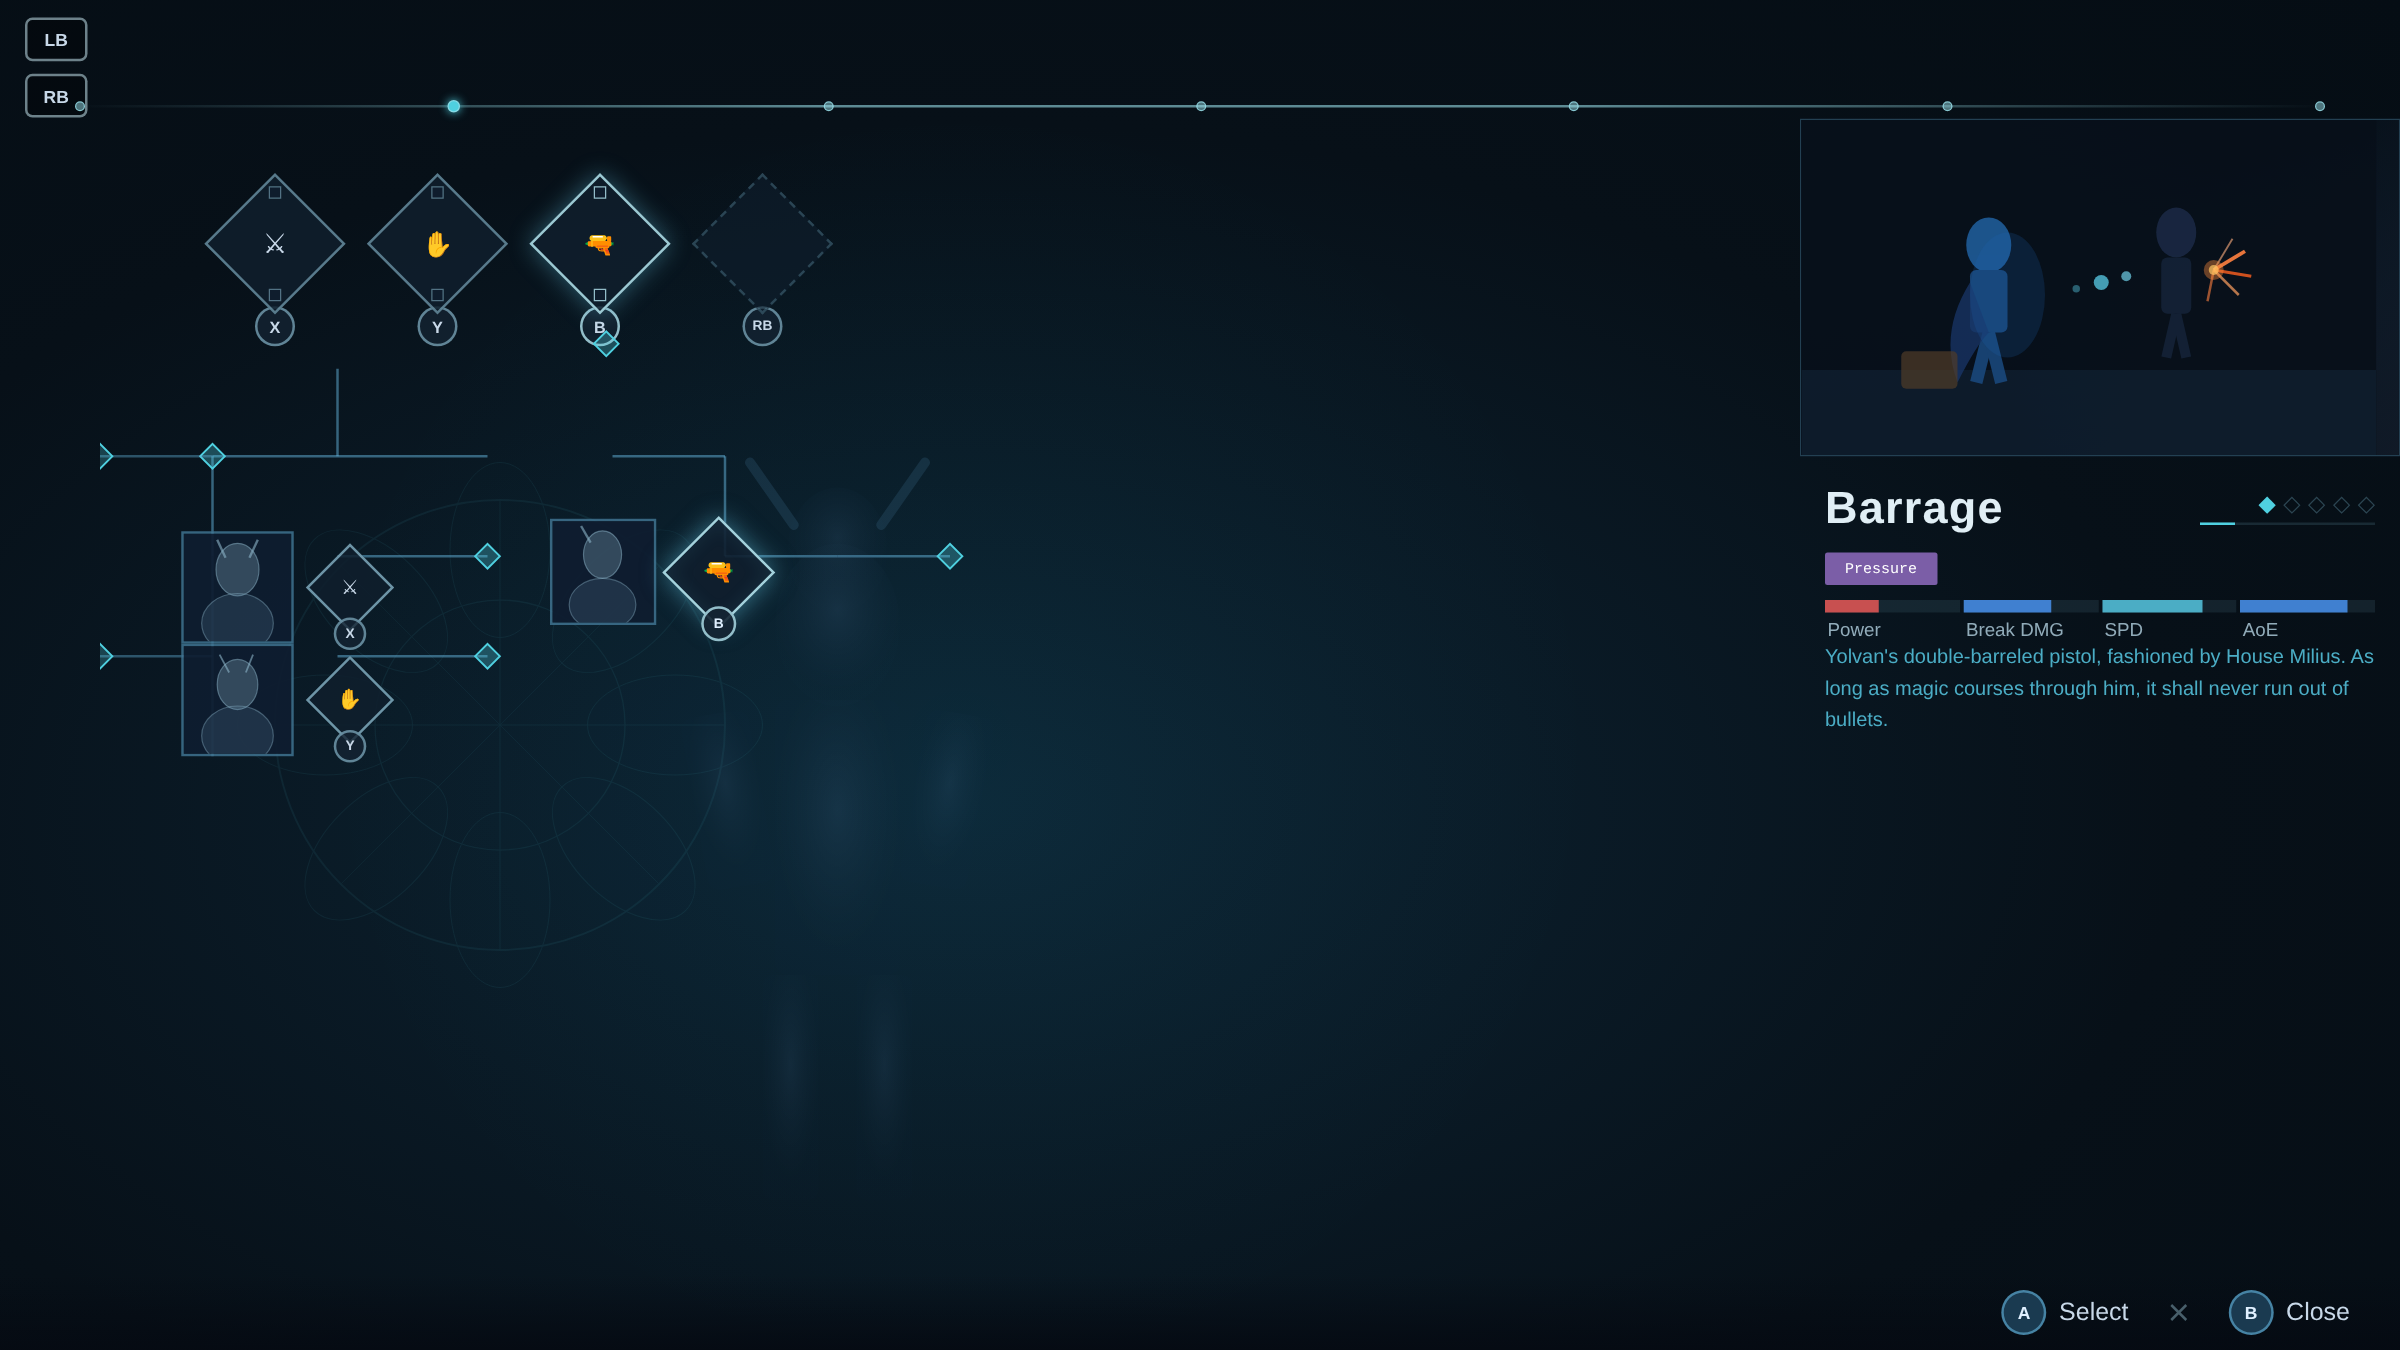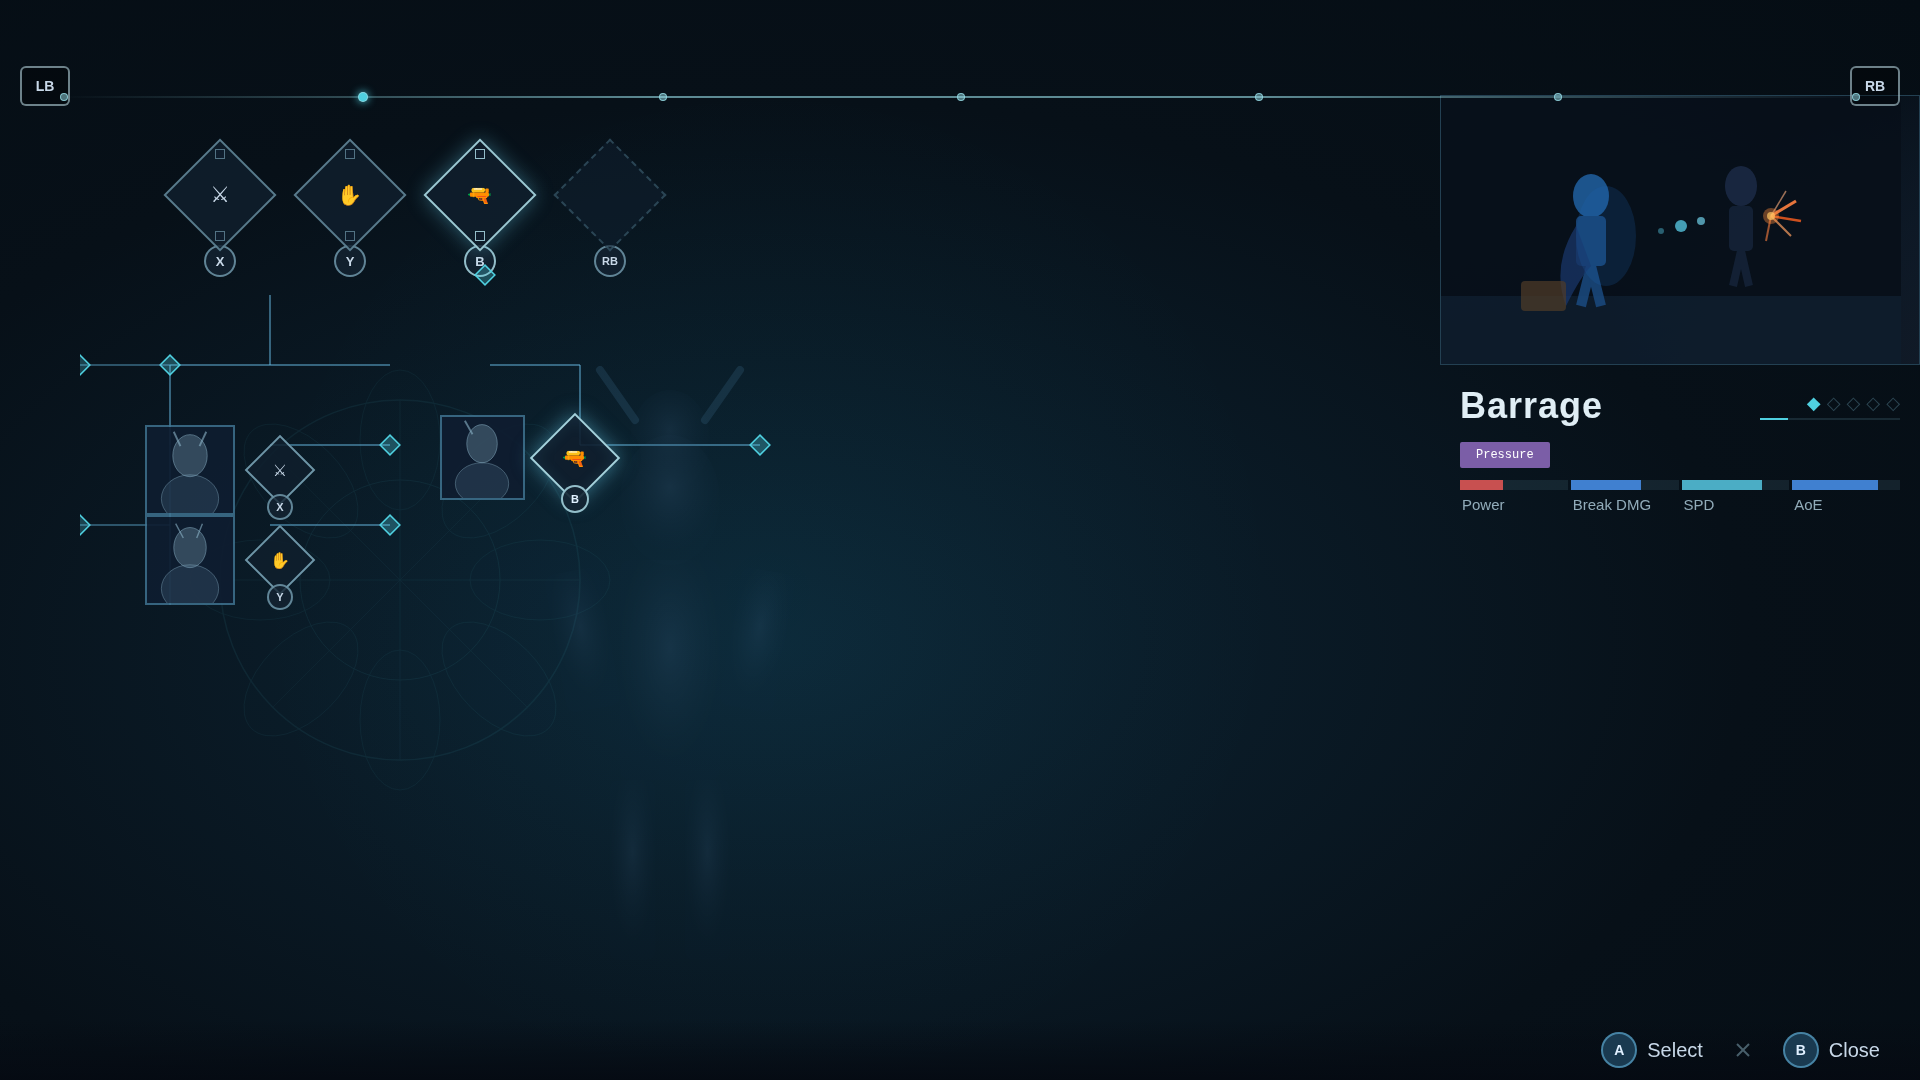--- a/index.html
+++ b/index.html
@@ -24,29 +24,30 @@
       position: absolute;
       inset: 0;
       opacity: 0.15;
       background-image:
         radial-gradient(circle at 40% 55%, rgba(0,180,200,0.3) 0%, transparent 40%);
     }
 
     
     .nav-bar {
       position: absolute;
-      top: 16px;
+      top: 4px;
       left: 0;
       right: 0;
       height: 90px;
       display: flex;
-      align-items: flex-end;
+      align-items: flex-start;
       justify-content: space-between;
       padding: 0 20px;
       z-index: 10;
+      flex-direction: column;
     }
 
     .nav-line {
       position: absolute;
       bottom: 8px;
       left: 60px;
       right: 60px;
       height: 2px;
       background: linear-gradient(to right, transparent, rgba(150,220,230,0.6), rgba(150,220,230,0.6), transparent);
     }
@@ -649,20 +650,23 @@
           <div class="stat-label">Power</div>
           <div class="stat-label">Break DMG</div>
           <div class="stat-label">SPD</div>
           <div class="stat-label">AoE</div>
         </div>
       </div>
 
       
 
       
+      <p class="ability-lore">
+        Yolvan's double-barreled pistol, fashioned by House Milius. As long as magic courses through him, it shall never run out of bullets.
+      </p>
 
     </div>
   </div>
 
   <div class="bottom-bar">
     <div class="bottom-buttons">
       <div class="bottom-btn">
         <div class="btn-a">A</div>
         <span>Select</span>
       </div>

